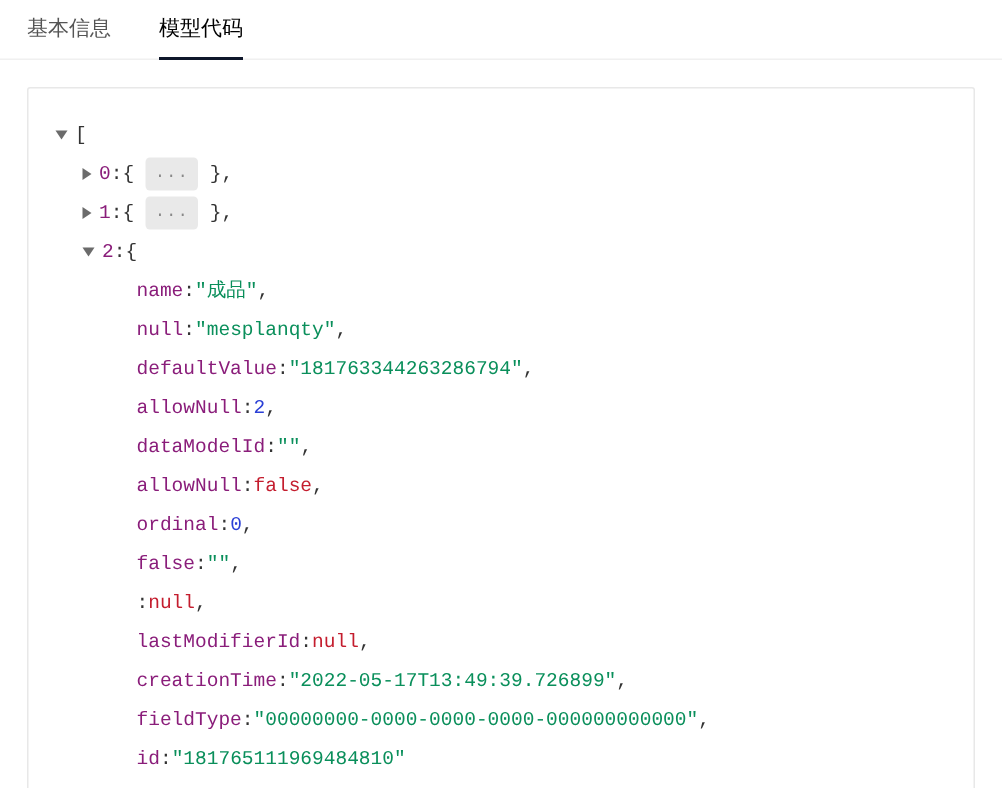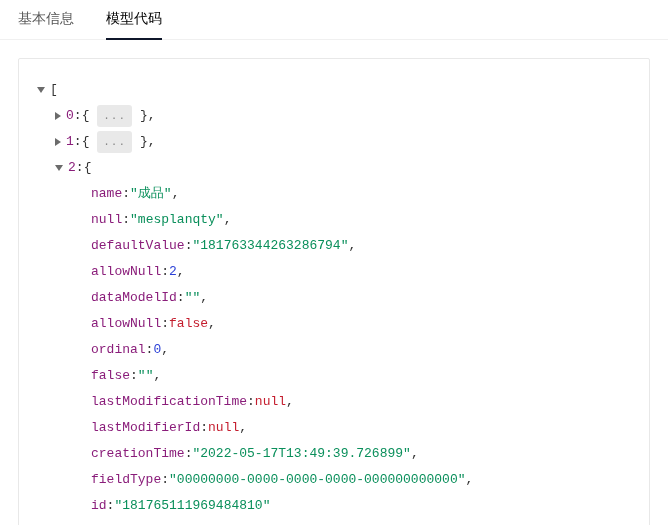--- a/index.html
+++ b/index.html
@@ -106,21 +106,20 @@
           <span class="num">0</span>
           <span class="punct">,</span>
         </div>
         <div class="row indent-3">
           <span class="key">false</span>
           <span class="punct">: </span>
           <span class="str">""</span>
           <span class="punct">,</span>
         </div>
         <div class="row indent-3">
-          <span class="key">lastModificationTime</span>
           <span class="punct">: </span>
           <span class="lit">null</span>
           <span class="punct">,</span>
         </div>
         <div class="row indent-3">
           <span class="key">lastModifierId</span>
           <span class="punct">: </span>
           <span class="lit">null</span>
           <span class="punct">,</span>
         </div>

